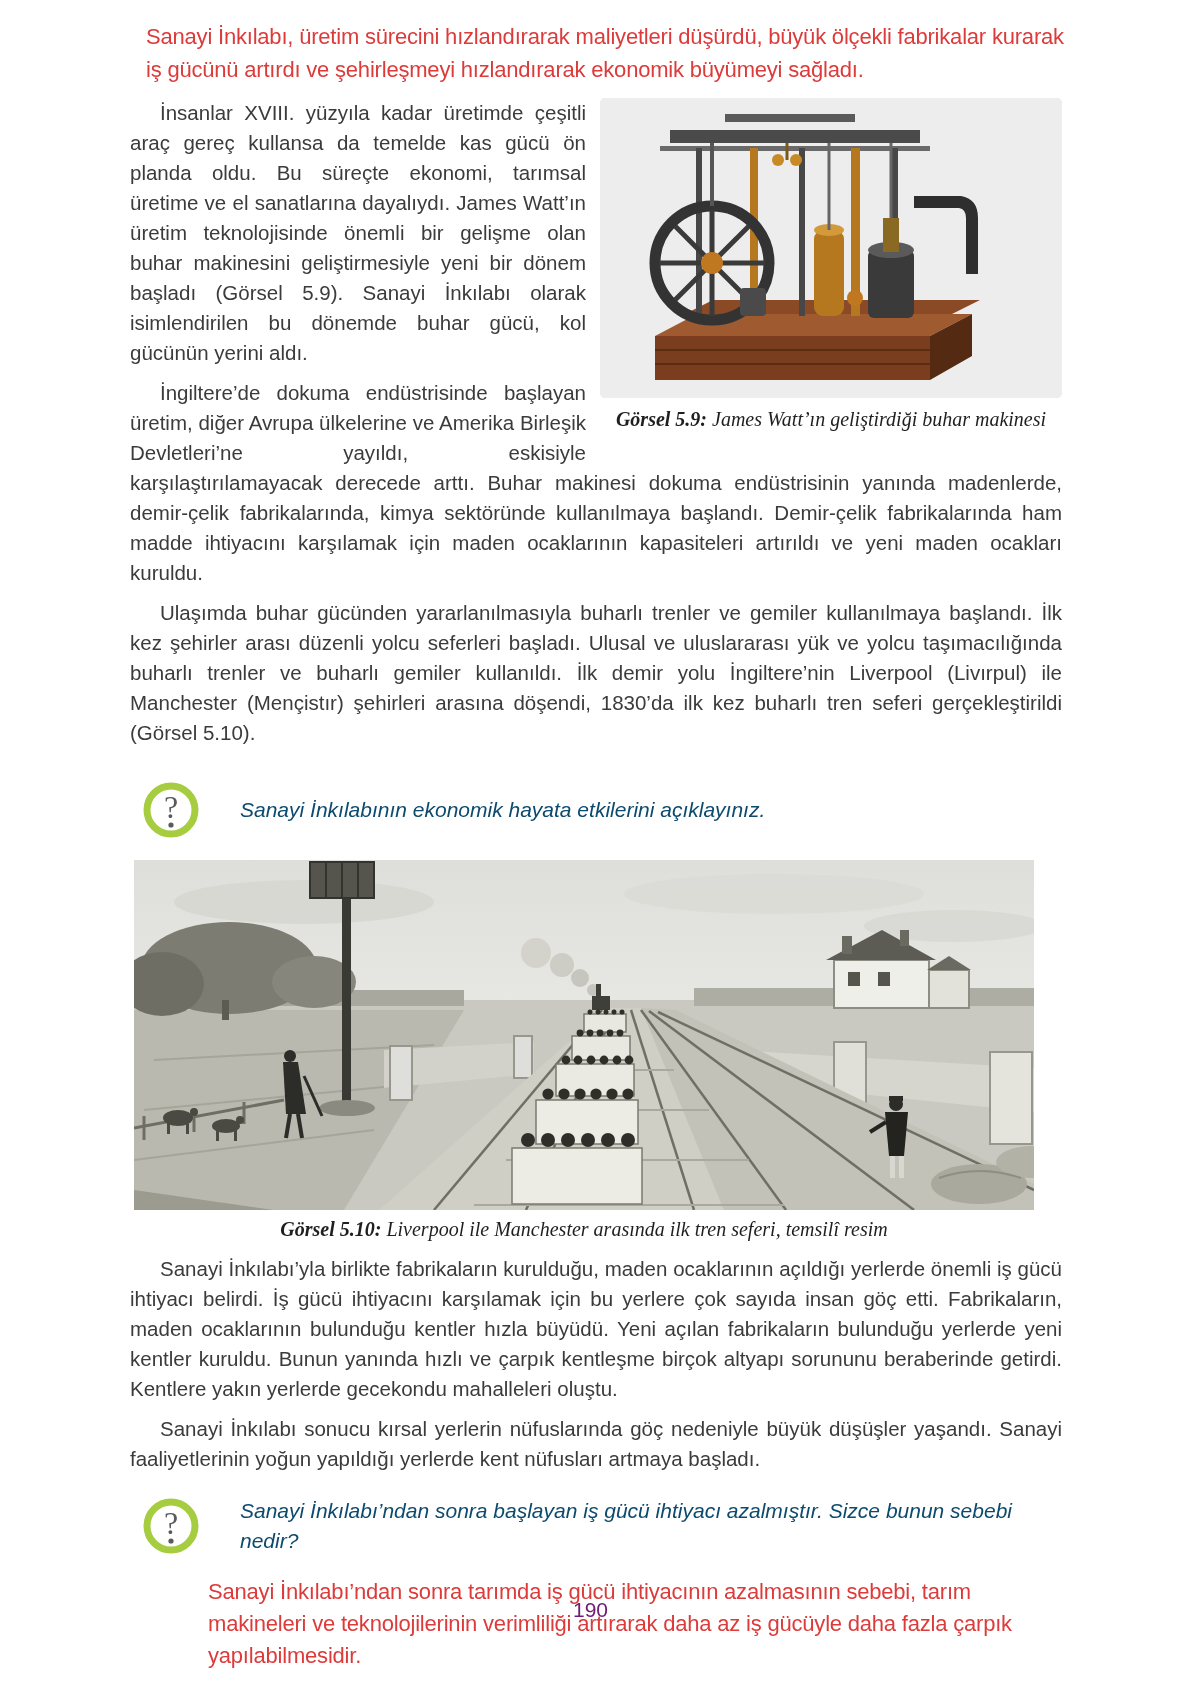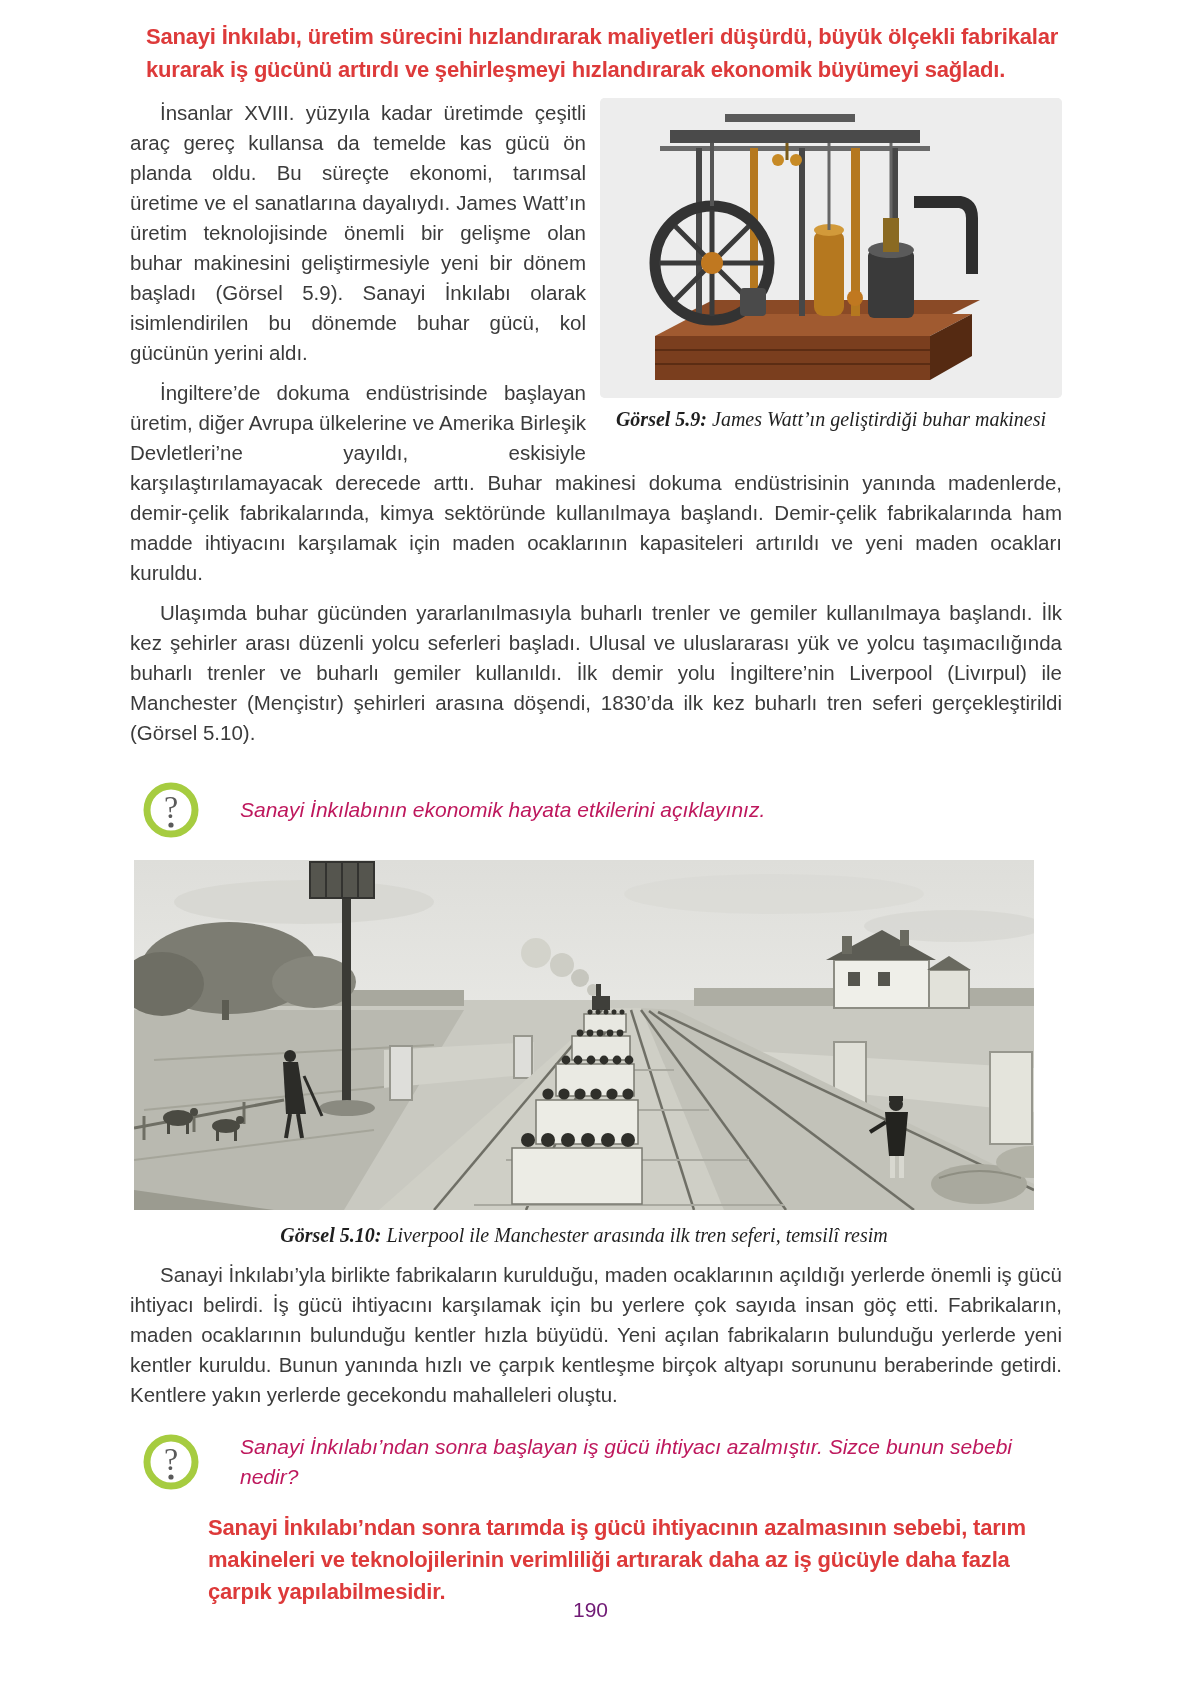--- a/index.html
+++ b/index.html
@@ -10,21 +10,21 @@
     overflow:hidden;
     font-family:"Liberation Sans", sans-serif;
     color:#3b3b3b;
   }
   
   .red-note{
     color:#dd3a3a;
     font-size:22px;
     line-height:33px;
     letter-spacing:-0.2px;
-    font-weight:700;
+    font-weight:400;
   }
   .red-top{
     position:absolute;
     left:146px;top:20px;width:928px;
     margin:0;
   }
   
   .content{
     position:absolute;
     left:130px;top:98px;width:932px;
@@ -62,35 +62,35 @@
     display:flex;
     align-items:center;
     gap:34px;
     margin:20px 0 18px 12px;
     text-align:left;
   }
   .q-icon{flex:0 0 64px;height:64px;}
   .q-text{
     font-style:italic;
     font-size:21px;
-    color:#be185d;
+    color:#0c4a6e;
     text-indent:0;
     margin:0;
   }
   
   .fig510{
     margin:16px 0 0 4px;
     width:900px;
   }
   .train-box{
     width:900px;height:350px;
     overflow:hidden;
     background:#e9e9e5;
   }
-  .fig510 .figcap{margin-top:12px;margin-bottom:12px;}
+  .fig510 .figcap{margin-top:6px;margin-bottom:12px;}
   .red-bottom{
     margin:12px 0 0 78px;
     width:856px;
     font-size:22px;
     line-height:32px;
     text-align:left;
     text-indent:0;
   }
   .page-number{
     position:absolute;
@@ -342,20 +342,21 @@
 
           <polygon points="0,330 140,350 0,350" fill="#9b9b90"></polygon>
         </svg>
       </div>
       <figcaption class="figcap">
         <b>Görsel 5.10:</b><span>Liverpool ile Manchester arasında ilk tren seferi, temsilî resim</span>
       </figcaption>
     </figure>
 
     <p class="body">Sanayi İnkılabı’yla birlikte fabrikaların kurulduğu, maden ocaklarının açıldığı yerlerde önemli iş gücü ihtiyacı belirdi. İş gücü ihtiyacını karşılamak için bu yerlere çok sayıda insan göç etti. Fabrikaların, maden ocaklarının bulunduğu kentler hızla büyüdü. Yeni açılan fabrikaların bulunduğu yerlerde yeni kentler kuruldu. Bunun yanında hızlı ve çarpık kentleşme birçok altyapı sorununu beraberinde getirdi. Kentlere yakın yerlerde gecekondu mahalleleri oluştu.</p>
+    <p class="body">Sanayi İnkılabı sonucu kırsal yerlerin nüfuslarında göç nedeniyle büyük düşüşler yaşandı. Sanayi faaliyetlerinin yoğun yapıldığı yerlerde kent nüfusları artmaya başladı.</p>
 
     <div class="question-row">
       <svg class="q-icon" viewBox="0 0 64 64">
         <path d="M47 14 Q62 27 50 46 L44 34 Z" fill="#a6cc40"></path>
         <circle cx="29" cy="32" r="24" fill="#ffffff" stroke="#a6cc40" stroke-width="7"></circle>
         <text x="29" y="40" text-anchor="middle" font-family="Liberation Serif, serif" font-size="32" fill="#5a5a5a">?</text>
         <circle cx="29" cy="47" r="2.6" fill="#5a5a5a"></circle>
       </svg>
       <p class="q-text">Sanayi İnkılabı’ndan sonra başlayan iş gücü ihtiyacı azalmıştır. Sizce bunun sebebi nedir?</p>
     </div>

